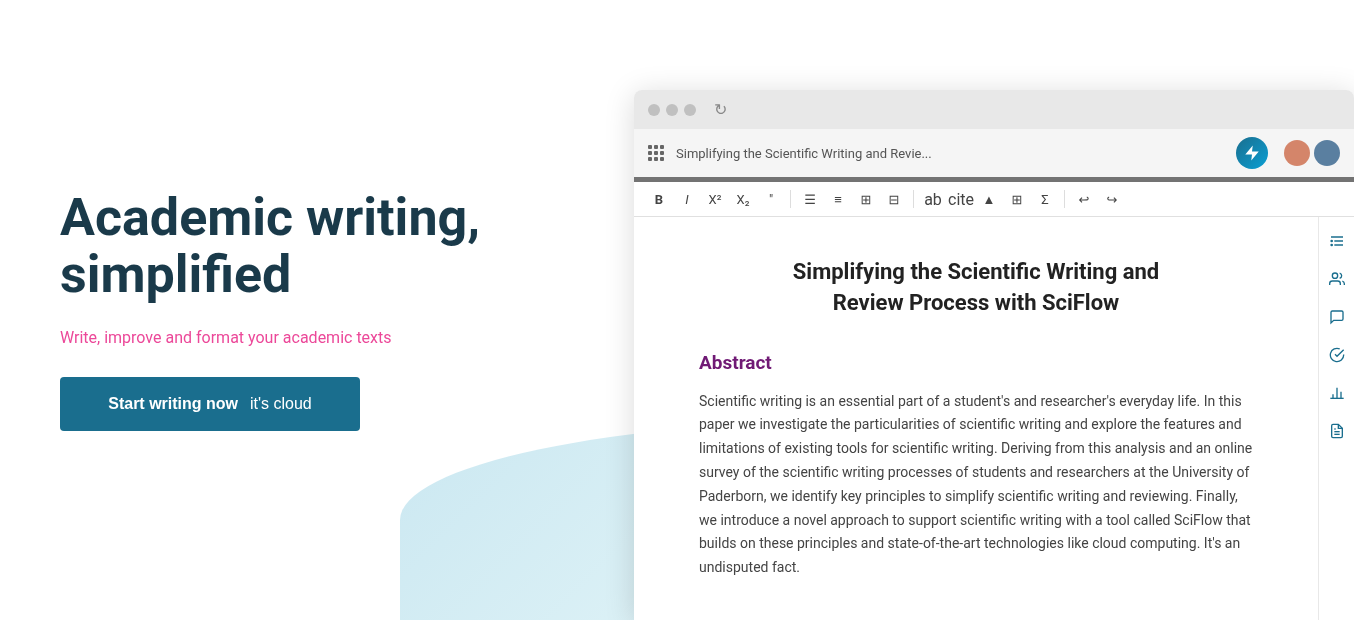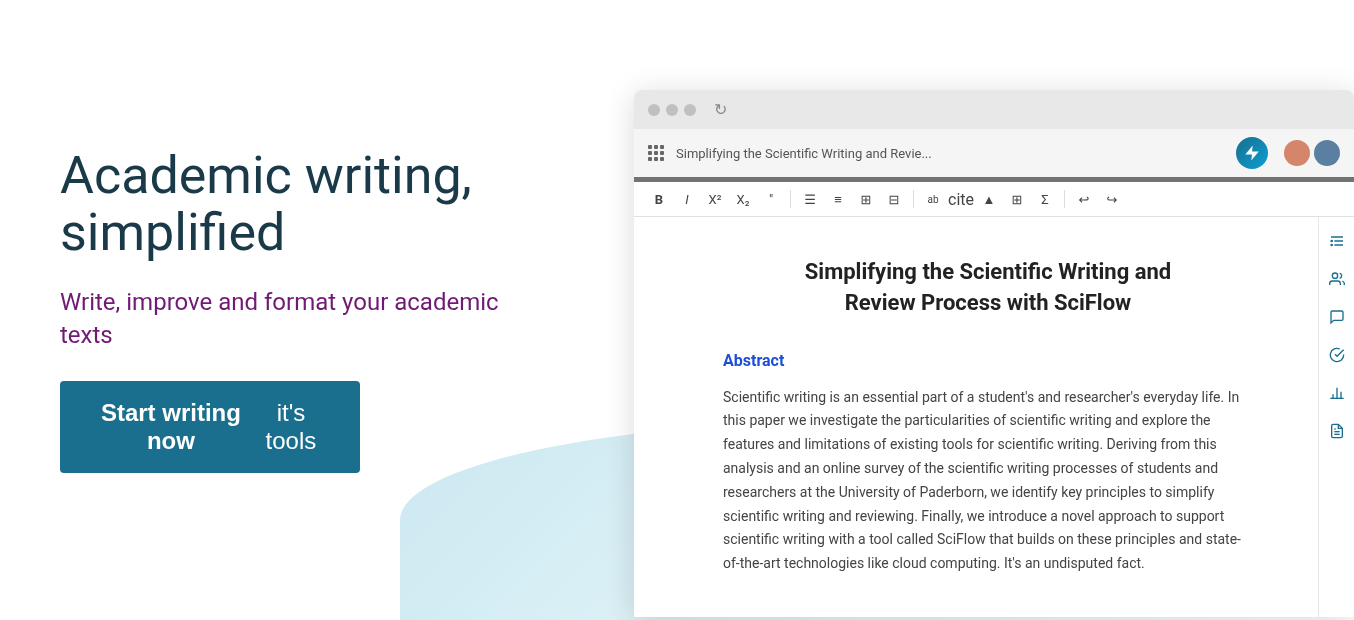--- a/index.html
+++ b/index.html
@@ -17,44 +17,44 @@
     
     .hero-section {
       width: 560px;
       padding: 60px 40px 60px 60px;
       flex-shrink: 0;
       z-index: 2;
     }
 
     .hero-title {
       font-size: 52px;
-      font-weight: 400;
+      font-weight: 700;
       color: #1a3a4a;
       line-height: 1.1;
       margin-bottom: 24px;
     }
 
     .hero-subtitle {
-      font-size: 24px;
-      color: #701a75;
+      font-size: 16px;
+      color: #ec4899;
       font-weight: 400;
       margin-bottom: 28px;
       line-height: 1.4;
     }
 
     .cta-button {
       display: inline-flex;
       align-items: center;
       gap: 12px;
       background-color: #1a6e8e;
       color: #ffffff;
       padding: 18px 36px;
       border: none;
       border-radius: 4px;
-      font-size: 24px;
+      font-size: 16px;
       cursor: pointer;
       text-decoration: none;
       width: 300px;
       justify-content: center;
     }
 
     .cta-button .bold-text {
       font-weight: 700;
     }
 
@@ -208,36 +208,35 @@
     
     .doc-wrapper {
       display: flex;
     }
 
     .doc-content {
       flex: 1;
       padding: 40px 65px;
       background: white;
       min-height: 400px;
-      margin-left: 24px;
     }
 
     .doc-title {
       font-size: 22px;
       font-weight: 700;
       color: #222;
       text-align: center;
       margin-bottom: 32px;
       line-height: 1.4;
     }
 
     .doc-section-heading {
-      font-size: 16px;
+      font-size: 19px;
       font-weight: 700;
-      color: #1d4ed8;
+      color: #701a75;
       margin-bottom: 16px;
     }
 
     .doc-body-text {
       font-size: 14px;
       color: #444;
       line-height: 1.7;
     }
 
     
@@ -264,21 +263,21 @@
     }
   </style>
 </head>
 <body>
 
 <section class="hero-section">
   <h1 class="hero-title">Academic writing,<br>simplified</h1>
   <p class="hero-subtitle">Write, improve and format your academic texts</p>
   <button class="cta-button">
     <span class="bold-text">Start writing now</span>
-    <span class="light-text">it's tools</span>
+    <span class="light-text">it's cloud</span>
   </button>
 </section>
 
 <div class="blob-bg"></div>
 
 <div class="browser-window">
 
   <div class="browser-titlebar">
     <div class="browser-dots">
       <div class="browser-dot"></div>
@@ -321,21 +320,21 @@
       </div>
     <div class="toolbar-btn">X²</div>
     <div class="toolbar-btn">X₂</div>
     <div class="toolbar-btn">"</div>
     <div class="toolbar-divider"></div>
     <div class="toolbar-btn">☰</div>
     <div class="toolbar-btn">≡</div>
     <div class="toolbar-btn">⊞</div>
     <div class="toolbar-btn">⊟</div>
     <div class="toolbar-divider"></div>
-    <div class="toolbar-btn" style="font-size:10px;">ab</div>
+    <div class="toolbar-btn" style="font-size:16px;">ab</div>
     <div class="toolbar-btn" style="font-size:16px;">cite</div>
     <div class="toolbar-btn">▲</div>
     <div class="toolbar-btn">⊞</div>
     <div class="toolbar-btn">Σ</div>
     <div class="toolbar-divider"></div>
     <div class="toolbar-btn">↩</div>
     <div class="toolbar-btn">↪</div>
   </div>
 
   <div class="doc-wrapper">

